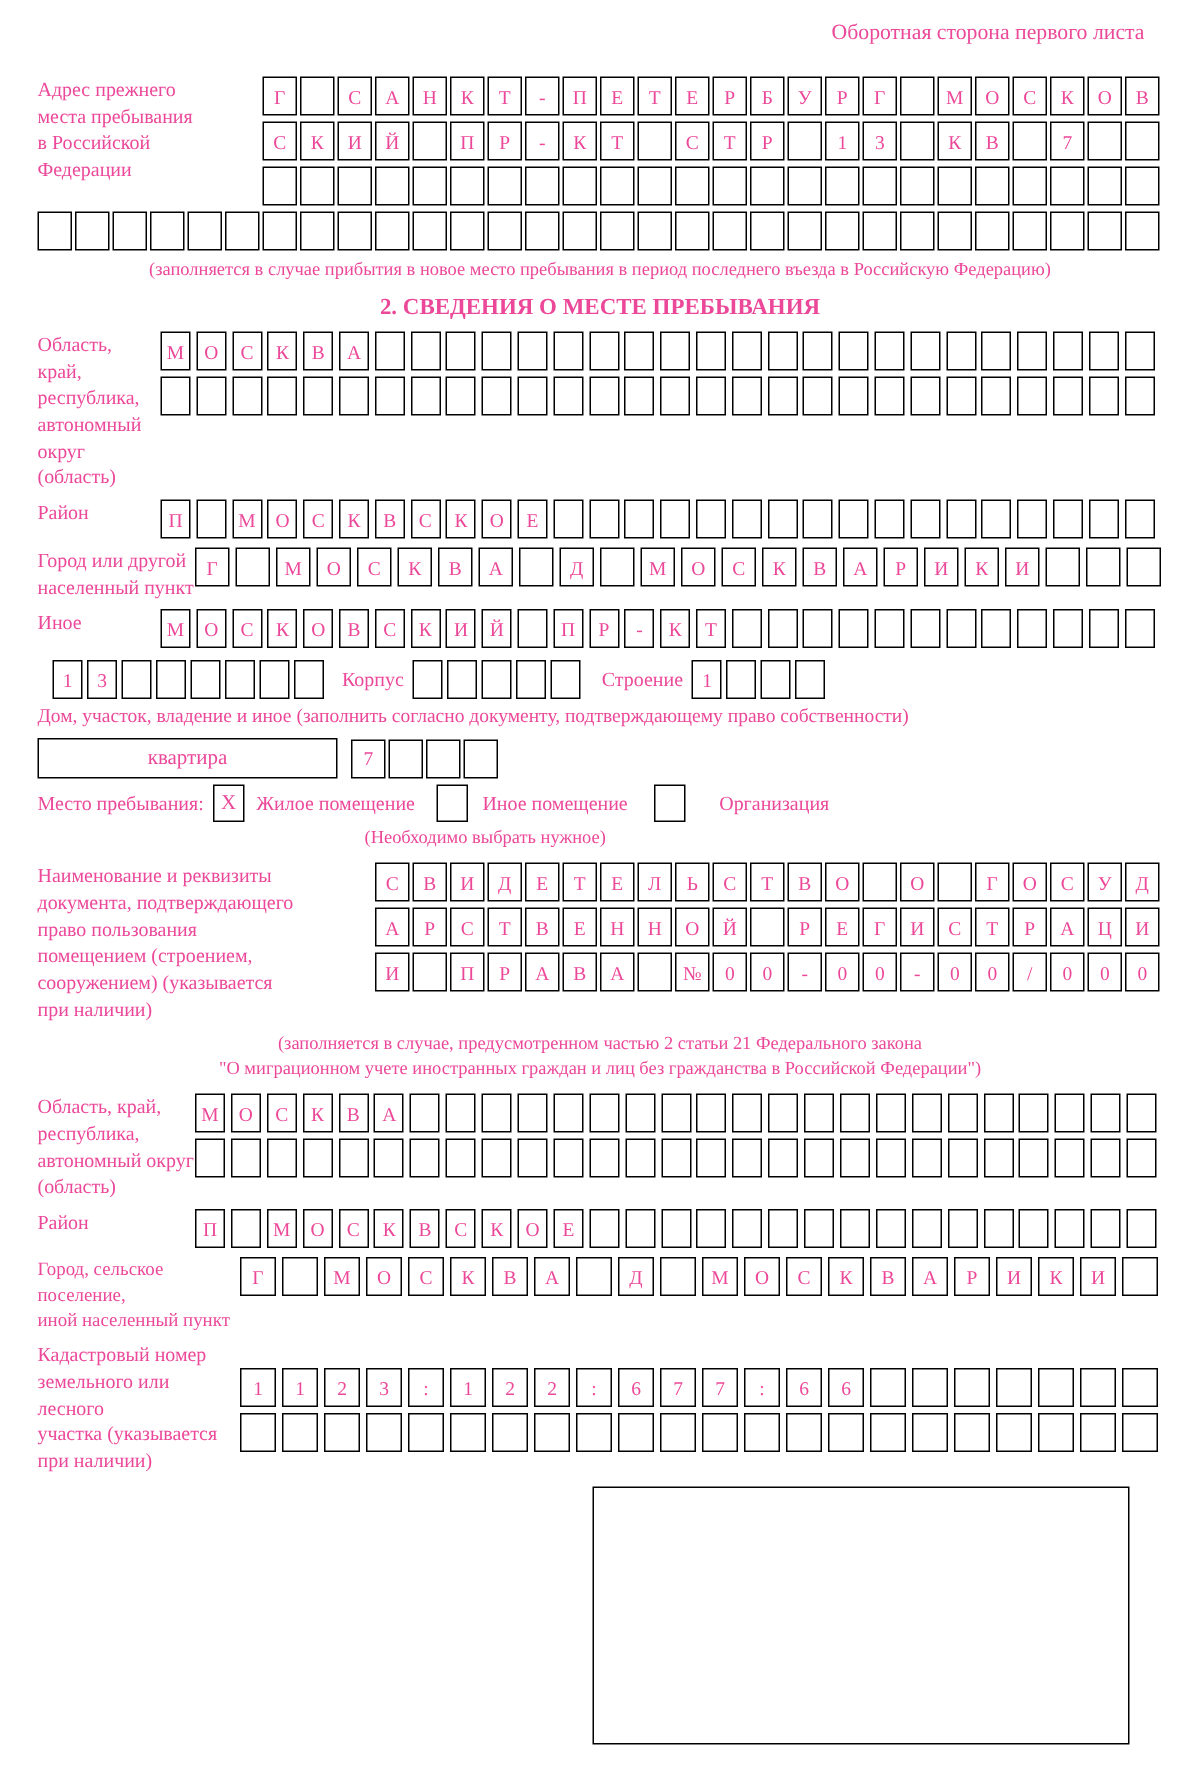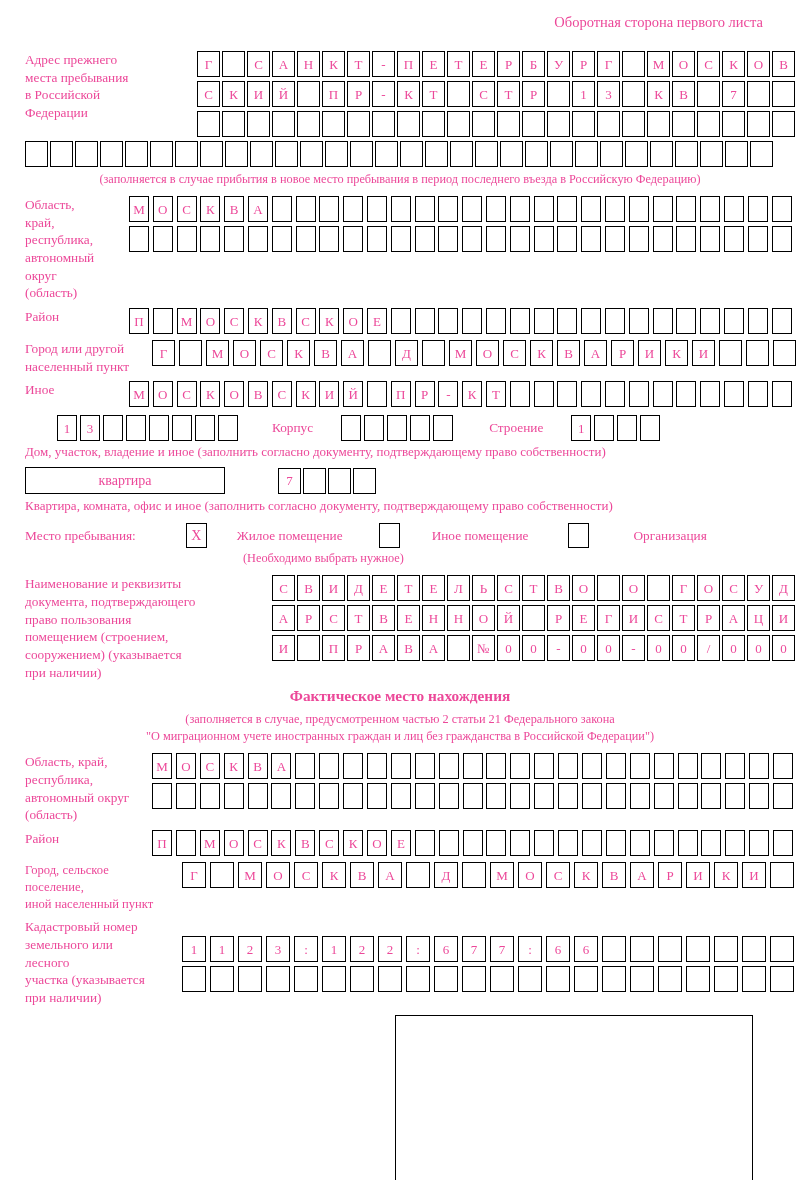--- a/index.html
+++ b/index.html
@@ -4,21 +4,21 @@
 <style>
   * { margin:0; padding:0; box-sizing:border-box; }
   html,body { background:#ffffff; }
   .page {
     position:relative; width:800px; height:1180px; background:#fff;
     font-family:"Liberation Serif", serif; color:#ec4899;
     padding:14px 25px 0 25px; overflow:hidden;
   }
   .header-note { text-align:right; font-size:14.5px; padding-right:12px; margin-bottom:20px; }
 
-  .formrow { display:flex; align-items:flex-start;gap:22px; }
+  .formrow { display:flex; align-items:flex-start; }
   .flabel { font-size:13.3px; line-height:1.33; flex-shrink:0; }
   .cellrows { display:flex; flex-direction:column; }
   .cellrow { display:flex; }
   .cellrow + .cellrow { margin-top:4px; }
   .cell {
     flex-shrink:0; border:1.5px solid #000; height:26px;
     display:inline-flex; align-items:center; justify-content:center;
     font-size:13px; line-height:1;
   }
   
@@ -200,20 +200,21 @@
       <span class="cell"></span>
       <span class="cell"></span>
       <span class="cell"></span>
       <span class="cell"></span>
       <span class="cell"></span>
       <span class="cell"></span>
       <span class="cell"></span>
     </div>
   <div class="centered small-caption b1-caption">(заполняется в случае прибытия в новое место пребывания в период последнего въезда в Российскую Федерацию)</div>
 
+  <div class="sec-title s2-title">2. СВЕДЕНИЯ О МЕСТЕ ПРЕБЫВАНИЯ</div>
 
   <div class="formrow mb6">
     <div class="flabel lbl-82">
         <div>Область, край,</div>
         <div>республика,</div>
         <div>автономный</div>
         <div>округ (область)</div>
       </div>
     <div class="cellrows m-o28">
       <div class="cellrow">
@@ -413,21 +414,20 @@
   <div class="formrow apt-row">
     <div class="typebox apt-box">квартира</div>
     <div style="width:9px"></div>
     <div class="cellrow m-b1">
         <span class="cell">7</span>
         <span class="cell"></span>
         <span class="cell"></span>
         <span class="cell"></span>
       </div>
   </div>
-  <div class="mid-caption apt-caption">Квартира, комната, офис и иное (заполнить согласно документу, подтверждающему право собственности)</div>
 
   <div class="formrow stay-row">
     <div class="flabel">Место пребывания:</div>
     <div style="width:6px"></div>
     <span class="checkbox">X</span>
     <div class="flabel" style="margin:0 14px 0 8px">Жилое помещение</div>
     <span class="checkbox"></span>
     <div class="flabel" style="margin:0 18px 0 10px">Иное помещение</div>
     <span class="checkbox"></span>
     <div class="flabel" style="margin:0 0 0 22px">Организация</div>
@@ -509,21 +509,20 @@
           <span class="cell">0</span>
           <span class="cell">0</span>
           <span class="cell">/</span>
           <span class="cell">0</span>
           <span class="cell">0</span>
           <span class="cell">0</span>
         </div>
     </div>
   </div>
 
-  <div class="sec-title fact-title">Фактическое место нахождения</div>
   <div class="centered small-caption fact-cap">
       <div>(заполняется в случае, предусмотренном частью 2 статьи 21 Федерального закона</div>
       <div>"О миграционном учете иностранных граждан и лиц без гражданства в Российской Федерации")</div>
     </div>
 
   <div class="formrow mb6">
     <div class="flabel lbl-105">
         <div>Область, край,</div>
         <div>республика,</div>
         <div>автономный округ</div>

